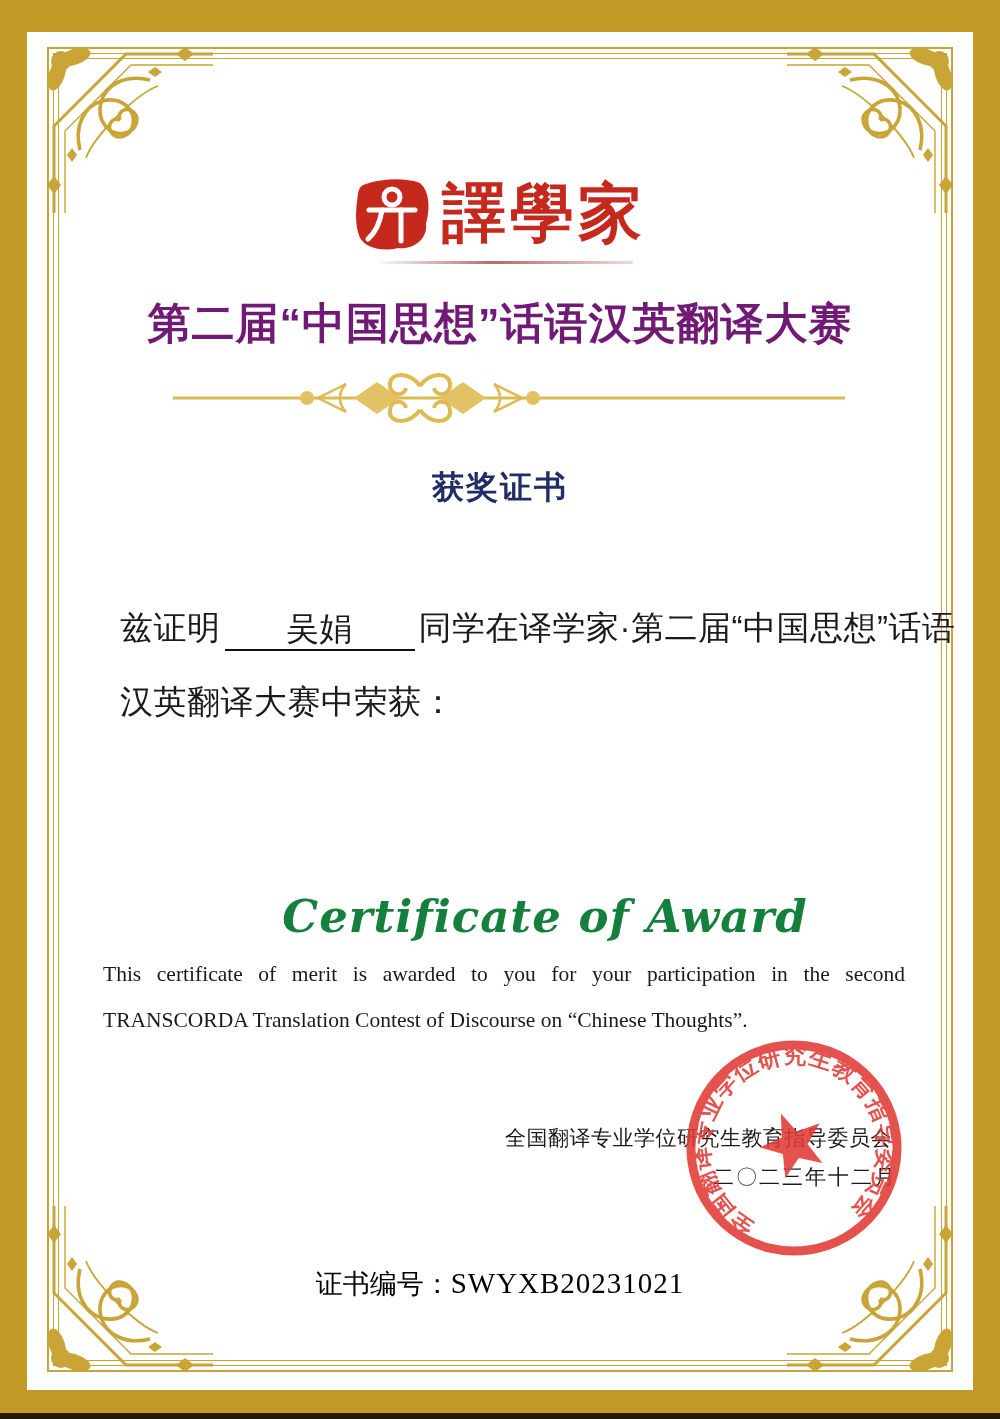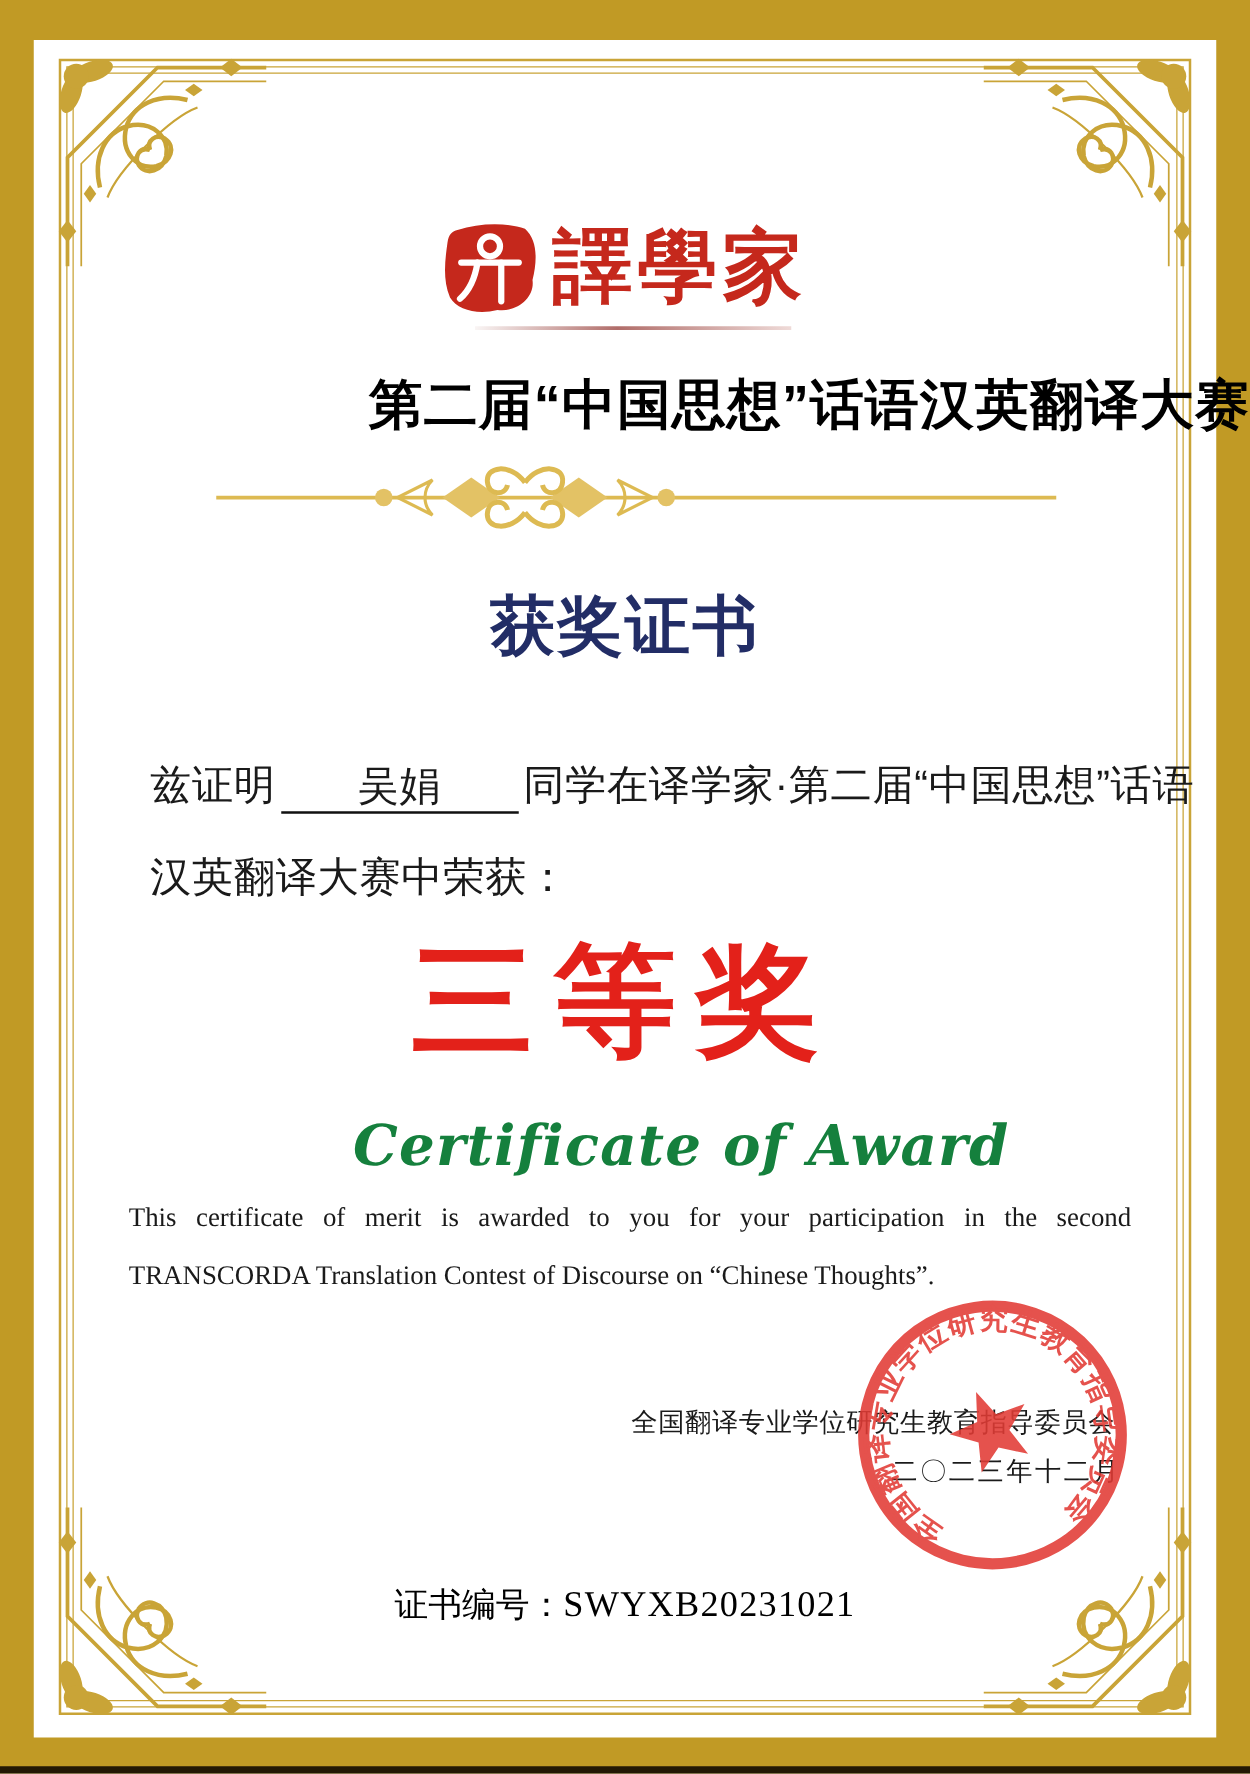--- a/index.html
+++ b/index.html
@@ -47,29 +47,29 @@
     font-family:"Liberation Serif",serif;
     letter-spacing:4px;line-height:72px;
   }
   .logo-underline{
     position:absolute;top:261px;left:380px;width:253px;height:3px;
     background:linear-gradient(to right,rgba(140,60,50,0.05),rgba(150,60,55,0.75) 45%,rgba(190,110,100,0.25));
   }
   
   .main-title{
     position:absolute;top:295px;left:0;width:100%;
-    text-align:right;font-size:43px;font-weight:bold;color:#000000;
+    text-align:center;font-size:43px;font-weight:bold;color:#701a75;
     letter-spacing:1px;
   }
   
   .divider{position:absolute;top:360px;left:0;width:1000px;height:80px;}
   
   .award-heading{
     position:absolute;top:466px;left:0;width:100%;
-    text-align:center;font-size:52px;font-weight:bold;color:#222D66;
+    text-align:center;font-size:32px;font-weight:bold;color:#222D66;
     letter-spacing:2px;
   }
   
   .statement-line{
     position:absolute;left:120px;width:832px;
     font-size:33px;color:#1A1A1A;letter-spacing:0.5px;white-space:nowrap;
   }
   .st1{top:606px;}
   .st2{top:668px;margin-top:12px;}
   .name-underline{
@@ -192,21 +192,20 @@
     </g>
   </svg>
 
   <div class="award-heading">获奖证书</div>
 
   <div class="statement-line st1">
     <span>兹证明</span><span class="name-underline">吴娟</span><span>同学在译学家·第二届“中国思想”话语</span>
   </div>
   <div class="statement-line st2">汉英翻译大赛中荣获：</div>
 
-  <div class="award-name">三等奖</div>
 
   <div class="en-title">Certificate of Award</div>
   <div class="en-line en2">TRANSCORDA Translation Contest of Discourse on “Chinese Thoughts”.</div>
   <div class="en-line en1">This certificate of merit is awarded to you for your participation in the second</div>
 
   <div class="issuer">全国翻译专业学位研究生教育指导委员会</div>
   <div class="issue-date">二〇二三年十二月</div>
 
   <svg class="seal" viewBox="0 0 230 230">
     <defs>

